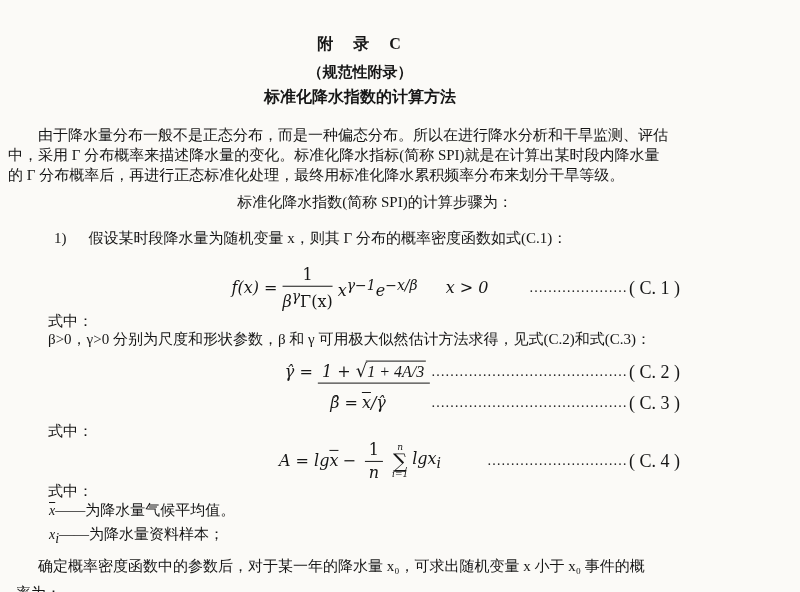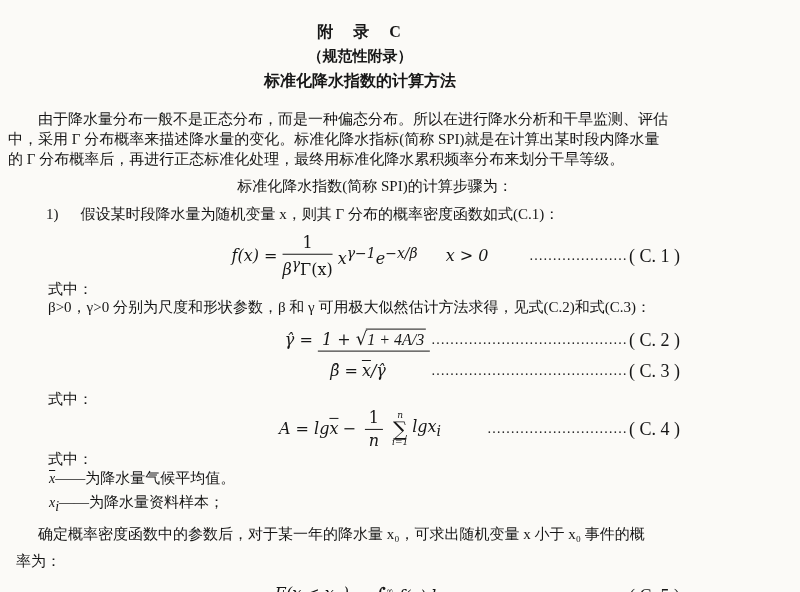--- a/index.html
+++ b/index.html
@@ -4,28 +4,28 @@
 <style>
   html,body{margin:0;padding:0;background:#fbfaf7;}
   .page{
     position:relative;width:800px;height:592px;overflow:hidden;
     background:#fbfaf7;color:#161616;
     font-family:"Liberation Serif","DejaVu Serif",serif;
     font-size:15px;line-height:18px;
     box-sizing:border-box;padding-top:24px;
   }
   .content{margin-left:8px;width:704px;position:relative;}
-  .t1{font-size:16px;font-weight:700;text-align:center;margin:0;line-height:16px;letter-spacing:2px;}
+  .t1{font-size:16px;font-weight:700;text-align:center;margin:12px;line-height:16px;letter-spacing:2px;}
   .t2{font-size:15px;font-weight:700;text-align:center;margin:8px 0 0 0;line-height:16px;}
   .t3{font-size:16px;font-weight:700;text-align:center;margin:8px 0 0 0;line-height:17px;}
   .body-line{margin:0;line-height:20px;}
   .first{margin-top:20px;}
   .indent{text-indent:30px;}
   .steps{margin-top:7px;line-height:20px;text-align:center;}
-  .list-line{margin:8px;line-height:20px;padding-left:30px;}
+  .list-line{margin:16px;line-height:20px;padding-left:30px;}
   .list-num{margin-right:22px;}
   .where{margin:0;line-height:18px;padding-left:40px;}
   .params{margin:0;line-height:18px;padding-left:40px;}
   .defline{margin:0;line-height:18px;padding-left:41px;}
   .prob1{margin:8px 0 0 0;line-height:20px;text-indent:30px;}
   .prob2{margin:8px;line-height:18px;}
   .closing{margin-top:3px;line-height:18px;text-indent:30px;}
 
   
   .formula-row{position:relative;width:100%;}

